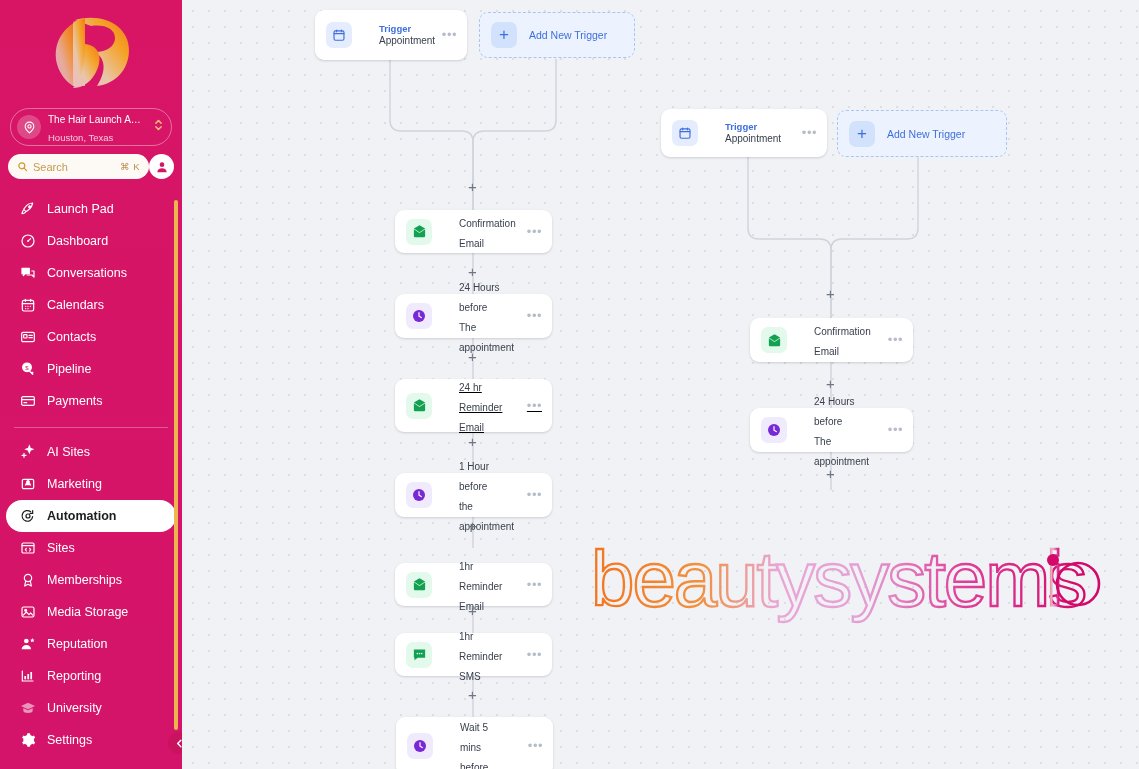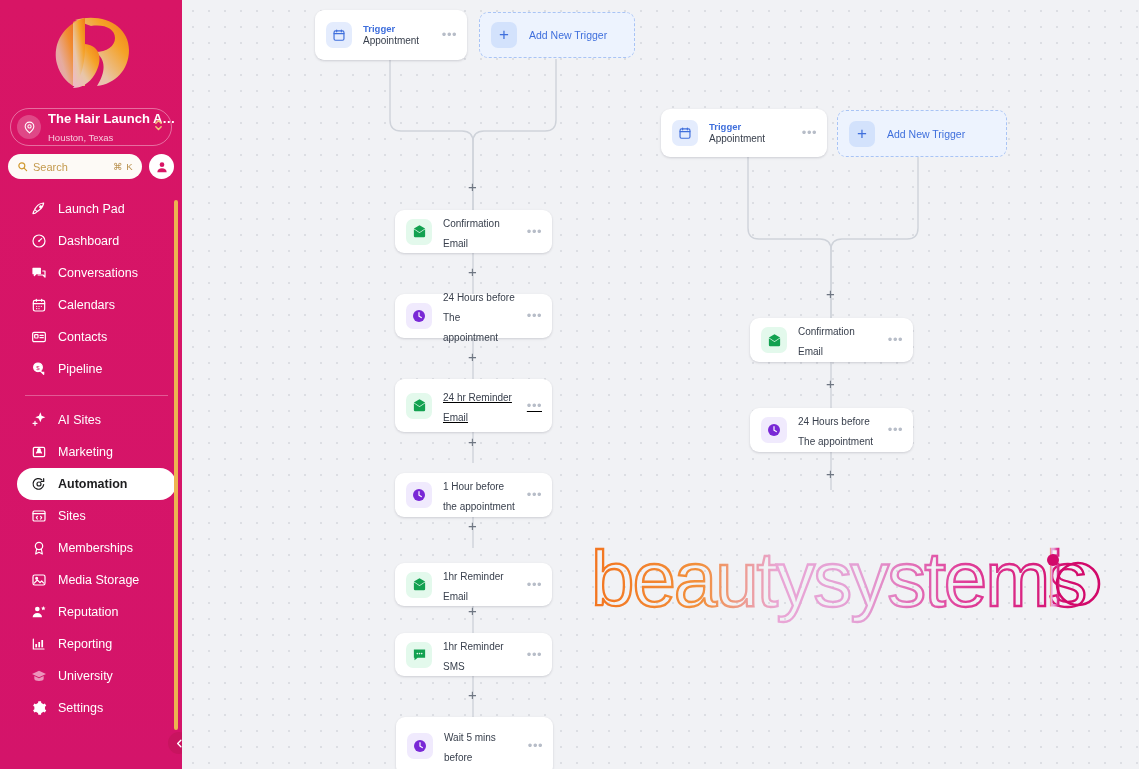--- a/index.html
+++ b/index.html
@@ -35,45 +35,45 @@
     gap: 7px;
   }
   .ws-avatar {
     width: 24px; height: 24px; border-radius: 50%;
     background: rgba(255,255,255,.22);
     display:flex;align-items:center;justify-content:center;
     flex: 0 0 24px;
   }
   .ws-text { flex: 1 1 auto; min-width: 0; line-height: 1.15; }
   .ws-title {
-    color: #ffffff; font-size: 13px; font-weight: 700;
+    color: #ffffff; font-size: 10px; font-weight: 400;
     white-space: nowrap; overflow: hidden; text-overflow: ellipsis;
   }
   .ws-sub { color: rgba(255,255,255,.78); font-size: 9.5px; margin-top: 12px; }
   .ws-caret { flex: 0 0 12px; color: #f3c27a; }
 
   .search-row {
     margin: 8px 8px 0 8px;
-    display: flex; align-items: center; gap: 7px;
+    display: flex; align-items: center; 
   }
   .search-box {
     flex: 1 1 auto; height: 25px; border-radius: 13px;
     background: #fdfaf6;
     display: flex; align-items: center; gap: 5px;
     padding: 0 9px;
   }
   .search-ico { color: #d0992f; display:flex; }
   .search-ph { flex:1 1 auto; font-size: 11px; color: #c49a4e; }
   .search-kbd { font-size: 9.5px; color: #b9914f; letter-spacing:.5px; }
   .avatar-btn {
     width: 25px; height: 25px; border-radius: 50%; background: #fff;
     display:flex;align-items:center;justify-content:center; flex:0 0 25px;
   }
 
-  .nav { margin-top: 14px; padding-left: 11px; }
+  .nav { margin-top: 14px; }
   .nav-item {
     position: relative;
     display: flex; align-items: center; gap: 10px;
     height: 32px; margin: 0 6px;
     padding-left: 13px;
     border-radius: 16px;
     color: #ffffff; font-size: 12.5px;
   }
   .nav-item .nav-ico { width: 18px; height:18px; display:flex; align-items:center; justify-content:center; flex:0 0 18px; }
   .nav-item.active { background: #ffffff; color: #1d1d1f; font-weight: 600; }
@@ -103,21 +103,21 @@
   }
   .edges { position: absolute; inset: 0; width: 100%; height: 100%; pointer-events: none; }
 
   .node {
     position: absolute;
     background: #ffffff;
     border-radius: 9px;
     box-shadow: 0 1px 3px rgba(16,24,40,.10), 0 1px 2px rgba(16,24,40,.06);
     display: flex; align-items: center;
     padding: 0 10px 0 11px;
-    gap: 11px;
+    gap: 27px;
   }
   .node-ico {
     width: 26px; height: 26px; border-radius: 7px;
     display: flex; align-items: center; justify-content: center;
     flex: 0 0 26px;
   }
   .ico-trigger { background: #e4ecfd; }
   .ico-email   { background: #e3f9ec; }
   .ico-sms     { background: #e3f9ec; }
   .ico-wait    { background: #f0eafd; }
@@ -275,20 +275,29 @@
         </div>
         <div class="nav-item">
           <span class="nav-ico">
             <svg width="16" height="16" viewBox="0 0 24 24" fill="none" stroke="#fff" stroke-width="1.8" stroke-linecap="round">
                 <circle cx="10.5" cy="9.5" r="6.5" fill="#fff"></circle>
                 <text x="10.5" y="13" font-size="9" fill="#d81565" text-anchor="middle" stroke="none" font-family="sans-serif">$</text>
                 <path d="M14 15l5 5M19 20v-3h-3"></path>
               </svg>
           </span>
           <span>Pipeline</span>
+        </div>
+        <div class="nav-item">
+          <span class="nav-ico">
+            <svg width="16" height="16" viewBox="0 0 24 24" fill="none" stroke="#fff" stroke-width="1.8" stroke-linecap="round">
+                <rect x="2.5" y="5.5" width="19" height="13" rx="2"></rect>
+                <path d="M2.5 10h19M6 14.5h4"></path>
+              </svg>
+          </span>
+          <span>Payments</span>
         </div>
       </div>
 
       <div class="nav-sep"></div>
 
       <div>
         <div class="nav-item">
           <span class="nav-ico">
             <svg width="16" height="16" viewBox="0 0 24 24" fill="none" stroke="#fff" stroke-width="1.8" stroke-linecap="round">
                 <path d="M14 3l1.4 3.6L19 8l-3.6 1.4L14 13l-1.4-3.6L9 8l3.6-1.4z" fill="#fff"></path>

